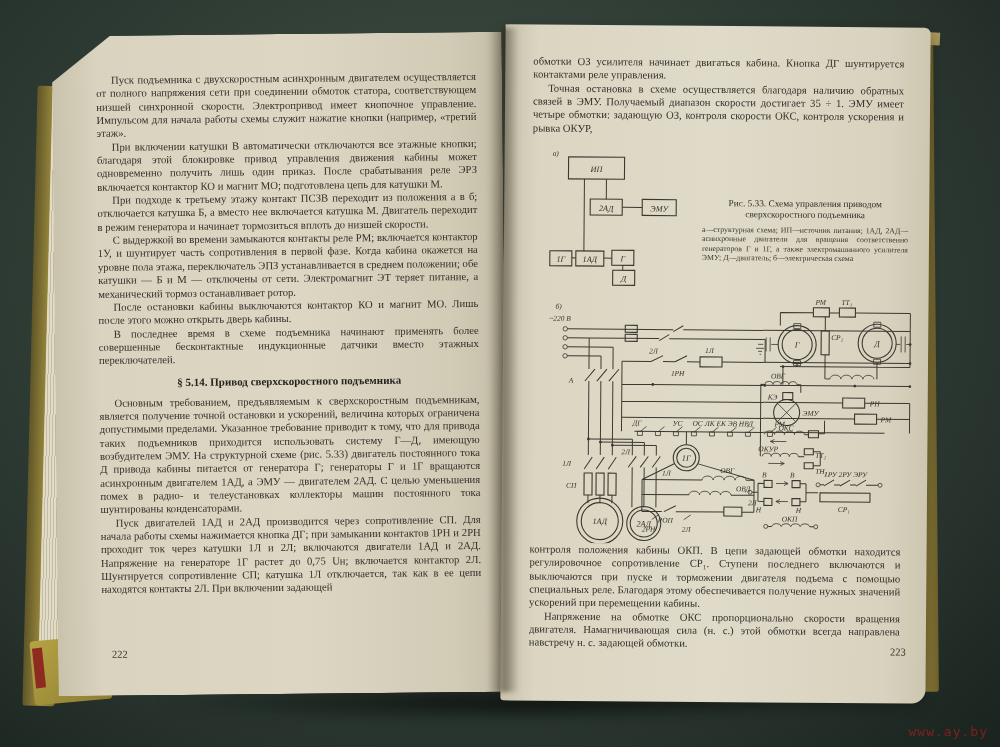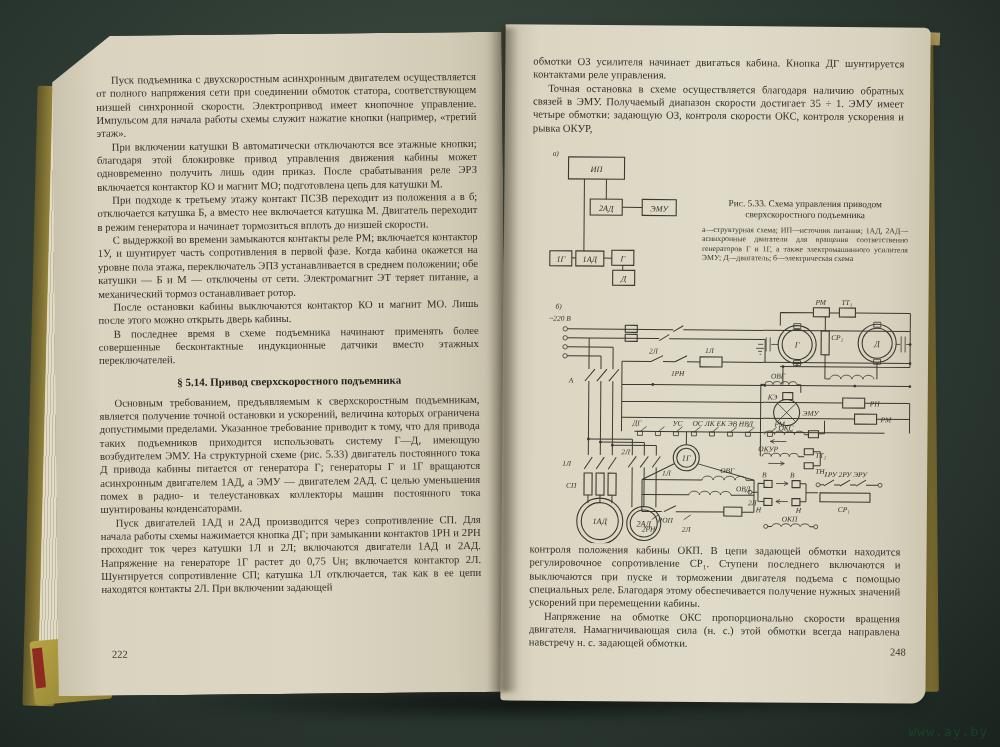--- a/index.html
+++ b/index.html
@@ -55,21 +55,21 @@
   .cap-title{font-size:9.3px;line-height:11.4px;text-align:center;margin:0 0 4px 0;color:#2e2c26;}
   .cap-legend{font-size:7.8px;line-height:9.4px;text-align:justify;margin:0;color:#3a382f;}
   svg .wire{stroke:#3b3831;stroke-width:1;fill:none;}
   svg .thin{stroke:#3b3831;stroke-width:.8;fill:none;}
   svg .box{stroke:#3b3831;stroke-width:1.1;fill:none;}
   svg .dot{fill:#3b3831;stroke:none;}
   svg .dl{font:italic 7.4px "Liberation Serif", serif;fill:#34312a;}
   svg .db{font:italic 8.2px "Liberation Serif", serif;fill:#2f2d28;text-anchor:middle;}
   
   .watermark{position:absolute;right:12px;bottom:8px;z-index:9;
-    font-family:"DejaVu Sans Mono", monospace;font-size:13px;color:#14532d;opacity:.62;letter-spacing:1px;}
+    font-family:"DejaVu Sans Mono", monospace;font-size:13px;color:#b91c1c;opacity:.62;letter-spacing:1px;}
 </style>
 </head>
 <body>
 
 <div class="stage">
   <div class="book-shadow"></div>
   <div class="cover-left"></div>
   <div class="pagestack-left"></div>
   <div class="cover-corner-bl"></div>
   <div class="red-sliver-bl"></div>
@@ -294,18 +294,18 @@
 
         <div class="fig-caption">
           <p class="cap-title">Рис. 5.33. Схема управления приводом сверхскоростного подъемника</p>
           <p class="cap-legend">а—структурная схема; ИП—источник питания; 1АД, 2АД—асинхронные двигатели для вращения соответственно генераторов Г и 1Г, а также электромашинного усилителя ЭМУ; Д—двигатель; б—электрическая схема</p>
         </div>
       </div>
 
       <p class="p cont">контроля положения кабины ОКП. В цепи задающей обмотки находится регулировочное сопротивление СР₁. Ступени последнего включаются и выключаются при пуске и торможении двигателя подъема с помощью специальных реле. Благодаря этому обеспечивается получение нужных значений ускорений при перемещении кабины.</p>
       <p class="p">Напряжение на обмотке ОКС пропорционально скорости вращения двигателя. Намагничивающая сила (н. с.) этой обмотки всегда направлена навстречу н. с. задающей обмотки.</p>
     </div>
-    <span class="pagenum pagenum-right">248</span>
+    <span class="pagenum pagenum-right">223</span>
   </div>
 
   <div class="gutter"></div>
   <div class="watermark">www.ay.by</div>
 </div>
 
 </body></html>

